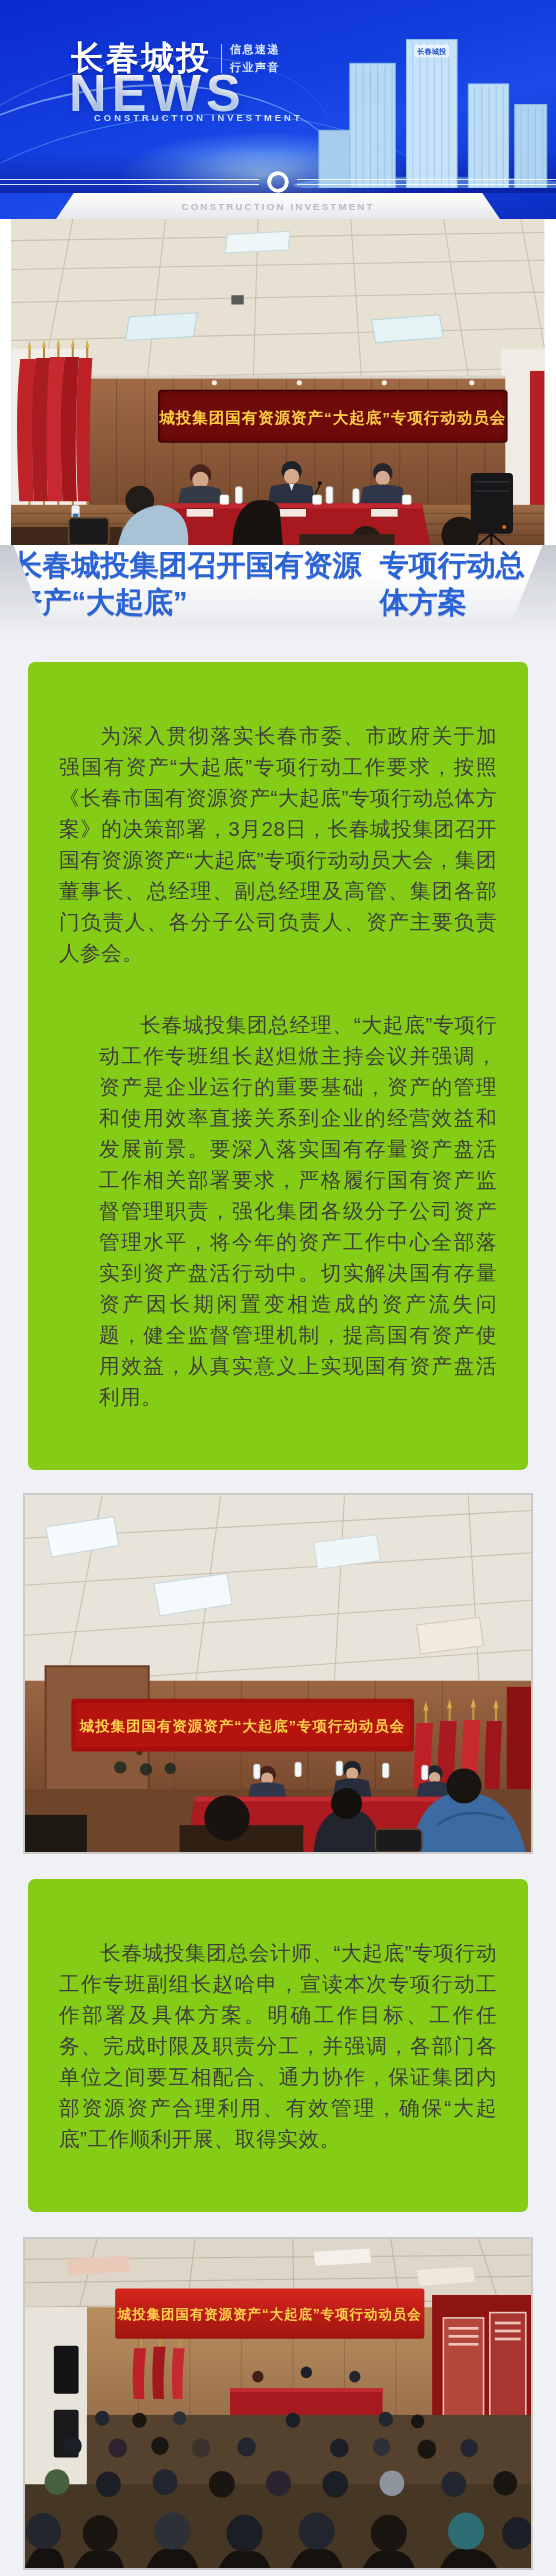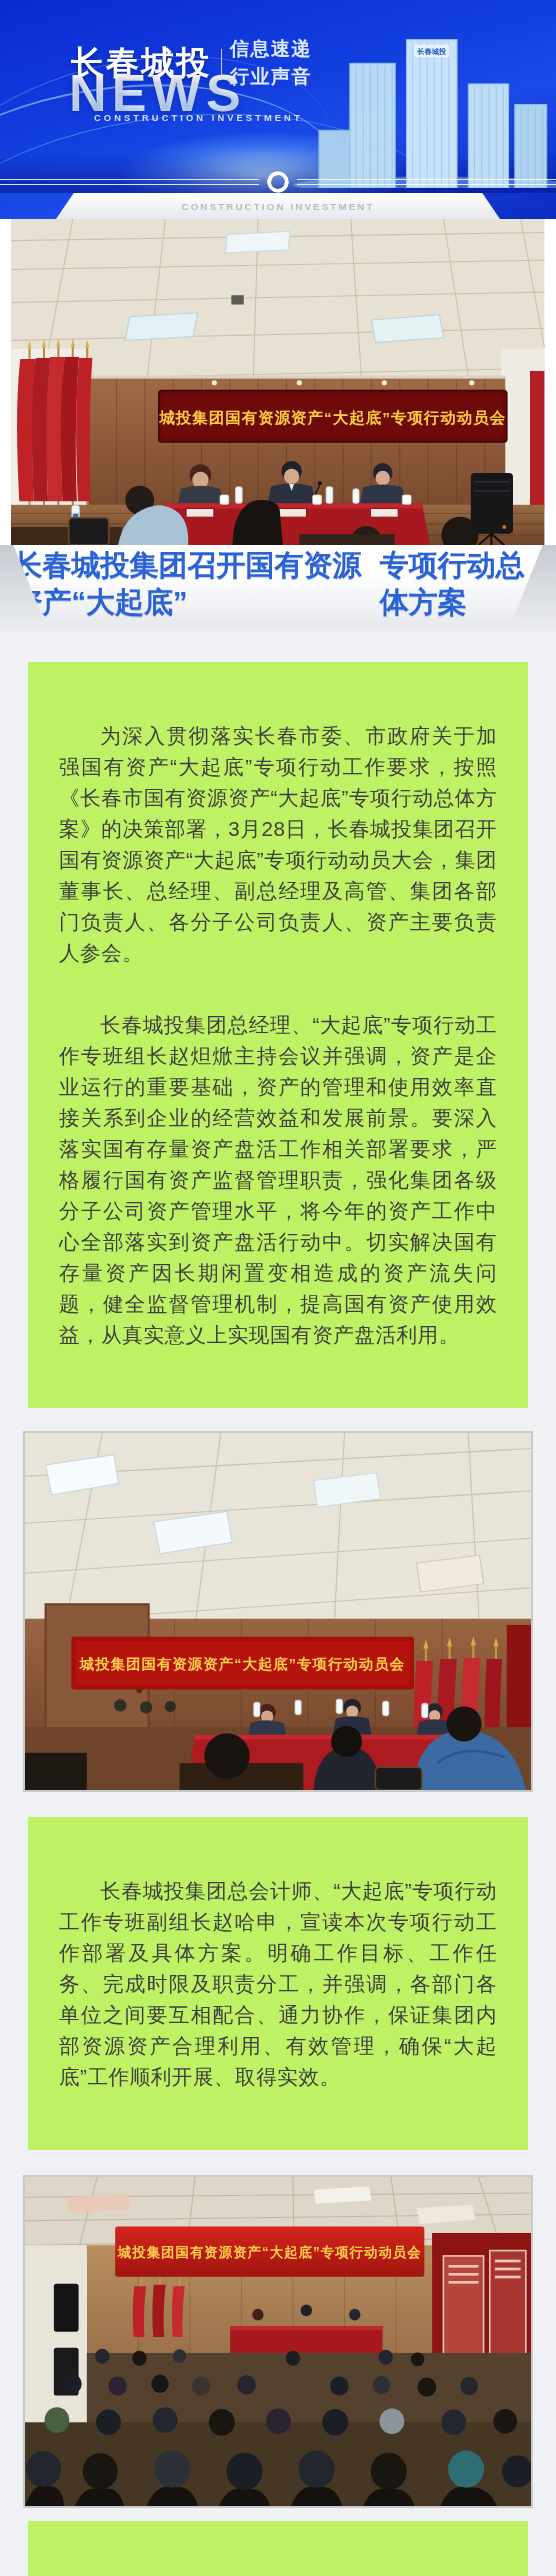--- a/index.html
+++ b/index.html
@@ -23,21 +23,21 @@
   .glow{position:absolute;left:118px;top:131px;width:289px;height:88px;
     background:radial-gradient(ellipse at center,rgba(200,245,255,.85) 0%,rgba(160,230,255,.25) 45%,rgba(160,230,255,0) 70%);}
   .band{position:absolute;left:0;right:0;top:152px;height:41px;
     background:linear-gradient(180deg,rgba(8,20,140,0),rgba(6,16,130,.55));}
   .buildings{position:absolute;right:0;top:18px;width:268px;height:170px;}
   .brand-row{position:absolute;left:71px;top:36px;display:flex;align-items:center;z-index:3;}
   .brand{font-size:33px;font-weight:bold;color:#ffffff;letter-spacing:2.1px;
     text-shadow:0 1.5px 4.1px rgba(0,20,90,.45);}
   .vdiv{width:1px;height:29px;background:rgba(255,255,255,.75);margin:0 8.2px 0 9.3px;}
   .taglines{display:flex;flex-direction:column;gap:2.1px;}
-  .taglines span{font-size:19px;color:#dcebff;letter-spacing:1.5px;font-weight:bold;}
+  .taglines span{font-size:11px;color:#dcebff;letter-spacing:1.5px;font-weight:bold;}
   .news{position:absolute;left:69px;top:63px;font-size:52px;font-weight:700;letter-spacing:5.2px;z-index:3;
     background:linear-gradient(180deg,#ffffff 20%,#cfeaff 85%);
     -webkit-background-clip:text;background-clip:text;color:transparent;
     text-shadow:0 3.1px 7.2px rgba(0,25,110,.25);}
   .news-sub{position:absolute;left:94px;top:113px;font-size:9.3px;font-weight:bold;
     color:rgba(228,240,255,.9);letter-spacing:3.1px;z-index:3;}
   .divider-row{position:absolute;left:0;right:0;top:170px;display:flex;align-items:center;z-index:3;}
   .dline{flex:1;height:4.6px;border-top:1.5px solid rgba(255,255,255,.85);border-bottom:1.5px solid rgba(255,255,255,.85);}
   .swirl{width:24px;height:24px;margin:0 7.2px;flex:0 0 auto;}
   .ribbon{position:absolute;left:56px;right:56px;bottom:0;height:26px;z-index:4;
@@ -62,24 +62,24 @@
     clip-path:polygon(0 0,100% 0,94% 100%,6% 100%);
     display:flex;flex-direction:row;align-items:center;justify-content:flex-end;}
   .title-line{font-size:29px;line-height:37px;font-weight:bold;color:#2a63d6;
     text-shadow:0 1px 0 rgba(23,63,150,.25);}
 
   
   .article-sec{background:#eff1f4;padding:0 28px;}
   .sec1{padding-top:28px;padding-bottom:23px;}
   .sec2{padding-top:25px;padding-bottom:25px;}
   .sec3{padding-top:13.4px;padding-bottom:70px;}
-  .card{background:#bef264;border-radius:1px;padding:58px 31px;}
+  .card{background:#84cc16;border-radius:7px;padding:58px 31px;}
   .card p{margin:0;font-size:20.6px;line-height:31px;color:#3e3e3e;
     text-align:justify;text-indent:2em;letter-spacing:0.5px;}
-  .card p + p{margin-top:41px;}
+  .card p + p{margin-top:41px;margin-left:40px;}
 </style>
 </head>
 <body>
 
 <div class="page">
 
   <header class="banner">
     <div class="swoosh s1"></div>
     <div class="swoosh s2"></div>
     <div class="swoosh s3"></div>

